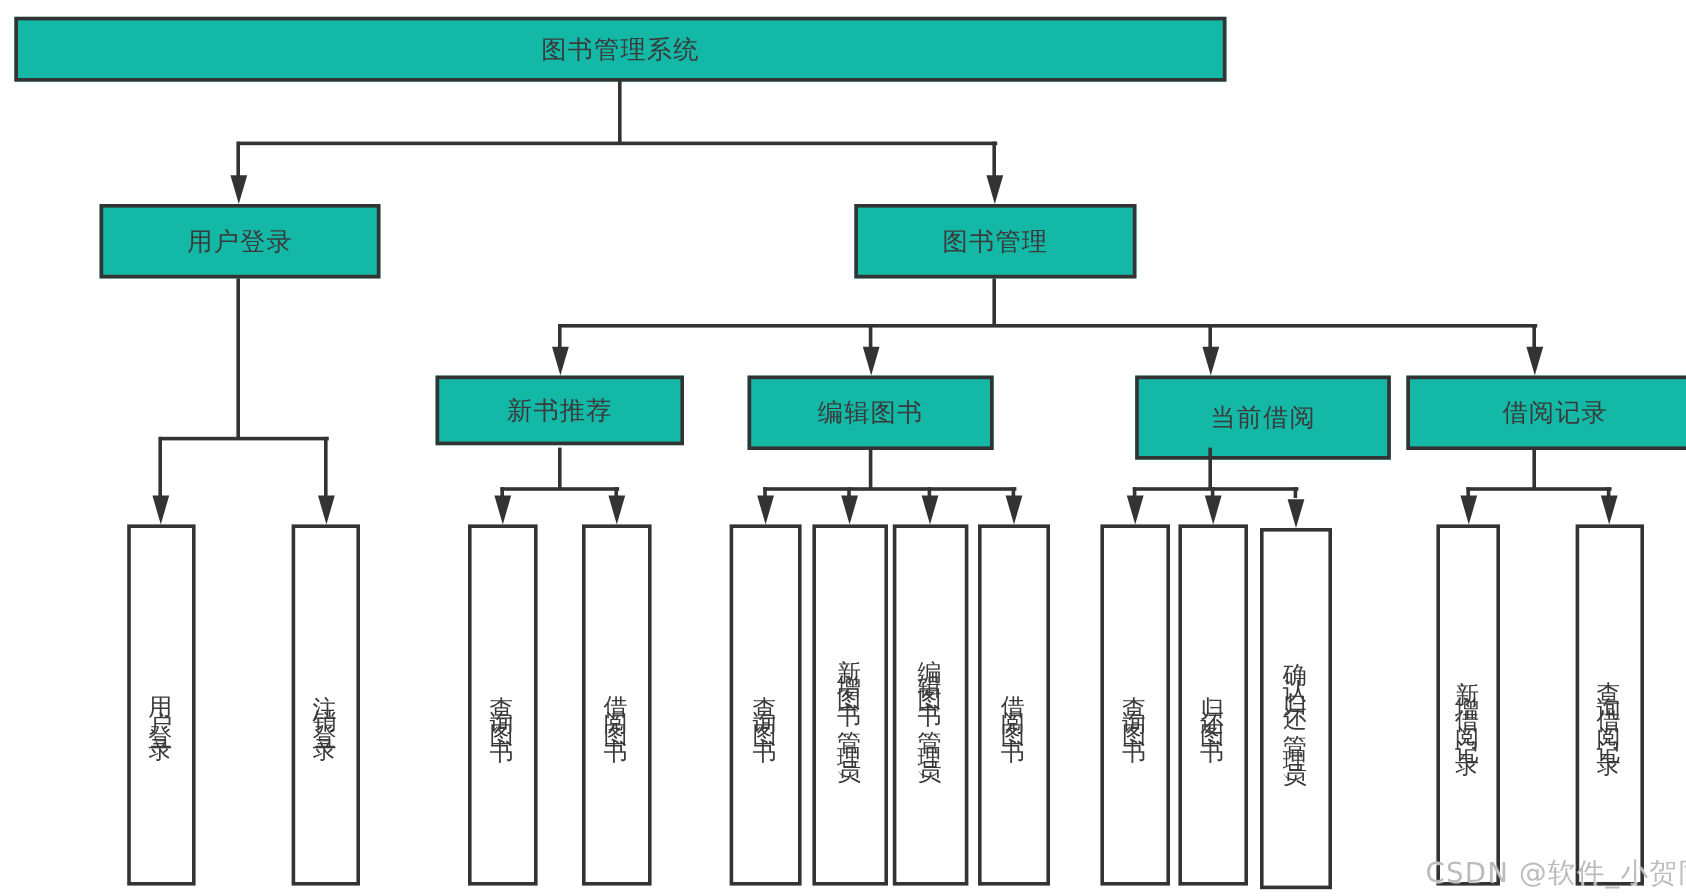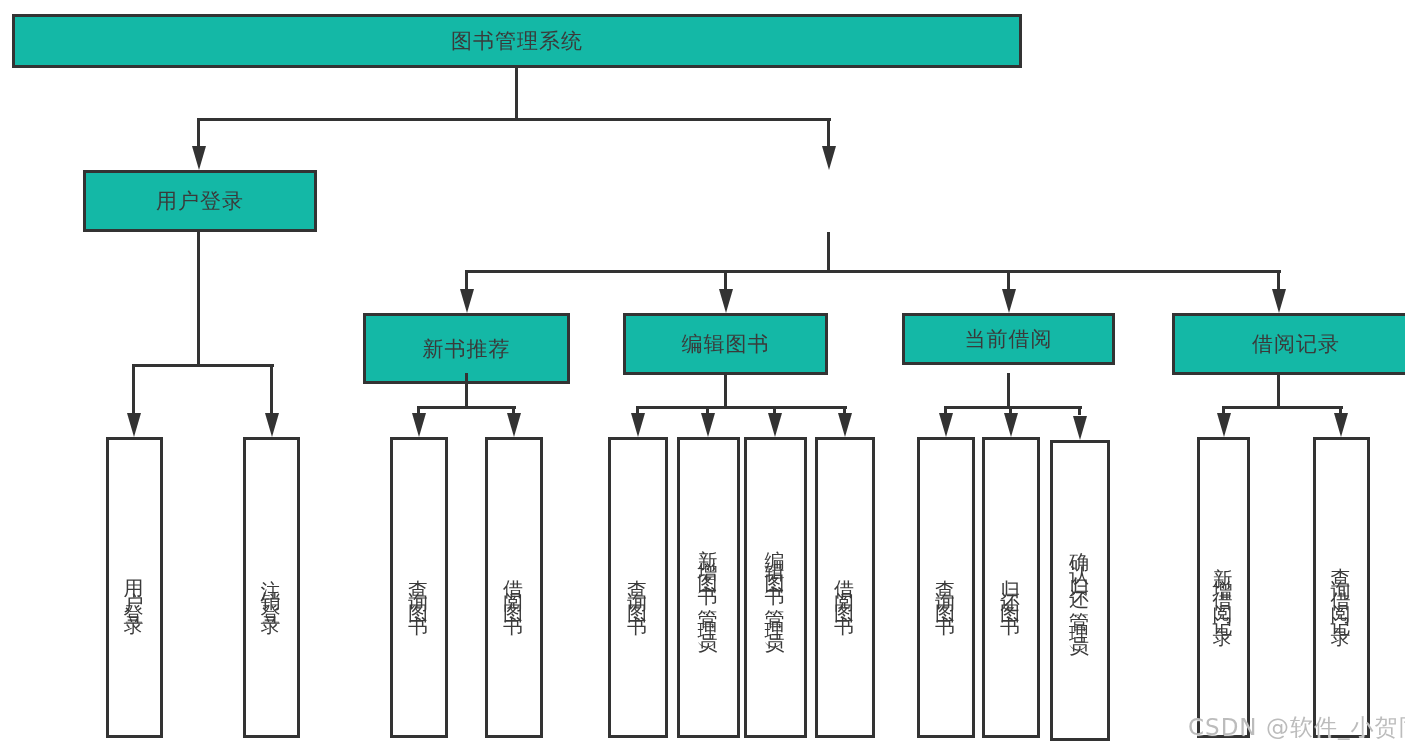--- a/index.html
+++ b/index.html
@@ -33,26 +33,27 @@
 </style>
 </head>
 <body>
 
 <div class="canvas">
 
   <div class="node" style="left:12px;top:14px;width:1010px;height:54px;">图书管理系统</div>
 
   <div class="node" style="left:83px;top:170px;width:234px;height:62px;">用户登录</div>
 
+  <div class="node" style="left:712px;top:170px;width:235px;height:62px;">图书管理</div>
 
-  <div class="node" style="left:363px;top:313px;width:207px;height:71px;">新书推荐</div>
+  <div class="node" style="left:363px;top:313px;width:207px;height:58px;">新书推荐</div>
 
   <div class="node" style="left:623px;top:313px;width:205px;height:62px;">编辑图书</div>
 
-  <div class="node" style="left:902px;top:313px;width:213px;height:52px;">当前借阅</div>
+  <div class="node" style="left:946px;top:313px;width:213px;height:70px;">当前借阅</div>
 
   <div class="node" style="left:1172px;top:313px;width:248px;height:62px;">借阅记录</div>
 
   <div class="vnode" style="left:106px;top:437px;width:57px;height:301px;">用户登录</div>
   <div class="vnode" style="left:243px;top:437px;width:57px;height:301px;">注销登录</div>
 
   <div class="vnode" style="left:390px;top:437px;width:58px;height:301px;">查询图书</div>
   <div class="vnode" style="left:485px;top:437px;width:58px;height:301px;">借阅图书</div>
 
   <div class="vnode" style="left:608px;top:437px;width:60px;height:301px;">查询图书</div>

